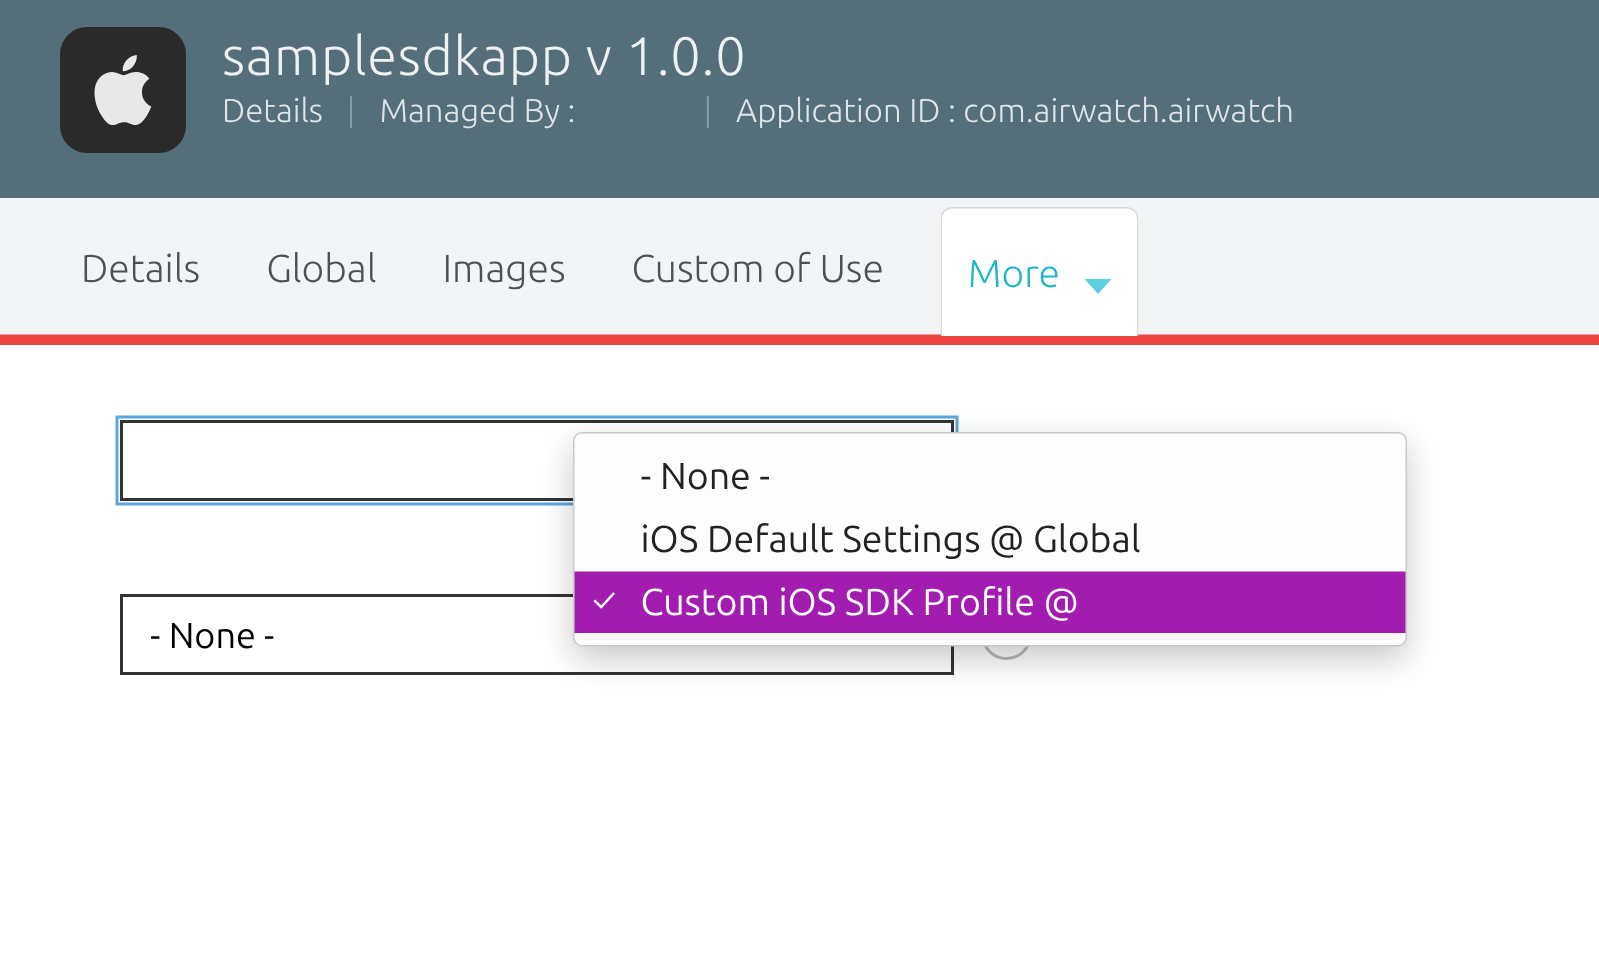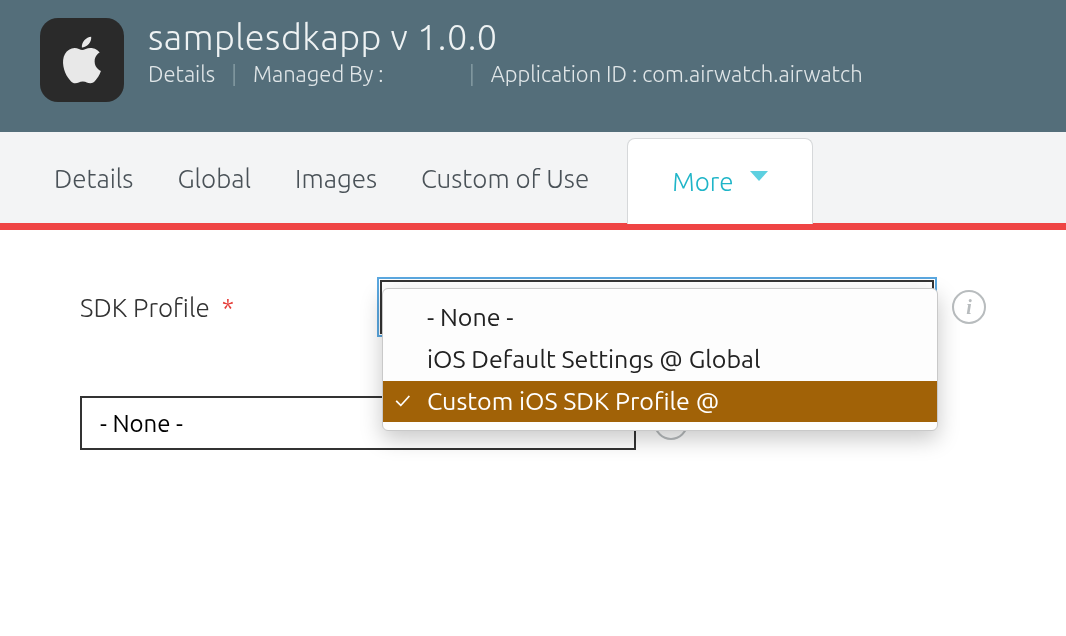--- a/index.html
+++ b/index.html
@@ -84,24 +84,24 @@
       cursor: pointer;
       position: relative;
     }
     .tab.active {
       background: #fff;
       color: #1fb5c8;
       border: 1px solid #d6d8da;
       border-bottom: none;
       border-top-left-radius: 8px;
       border-top-right-radius: 8px;
-      padding: 28px 44px;
+      padding: 28px 17px;
       margin-bottom: -1px;
       display: flex;
-      align-items: flex-start;
+      align-items: flex-end;
       gap: 16px;
     }
     .tab.active .chevron {
       width: 0;
       height: 0;
       border-left: 9px solid transparent;
       border-right: 9px solid transparent;
       border-top: 10px solid #5dd0e0;
       margin-top: 4px;
     }
@@ -184,21 +184,21 @@
     }
     .dd-item {
       font-size: 25px;
       color: #222;
       padding: 4px 14px 4px 44px;
       cursor: pointer;
       position: relative;
       line-height: 1.35;
     }
     .dd-item.selected {
-      background: #a16207;
+      background: #a21caf;
       color: #fff;
     }
     .dd-item.selected::before {
       content: "✓";
       position: absolute;
       left: 12px;
       font-size: 22px;
     }
   </style>
 </head>
@@ -228,24 +228,20 @@
   <div class="tab">Images</div>
   <div class="tab">Custom of Use</div>
   <div class="tab active">
     <span>More</span>
     <span class="chevron"></span>
   </div>
 </div>
 
 <div class="form-area">
   <div class="form-row">
-    <div class="form-label">
-      <span>SDK Profile</span>
-      <span class="required">*</span>
-    </div>
     <div class="select-wrap">
       <div class="select-box focus">
         <span></span>
         <span class="caret-down"></span>
       </div>
     </div>
     <div class="info-icon">i</div>
   </div>
 
   <div class="form-row">

